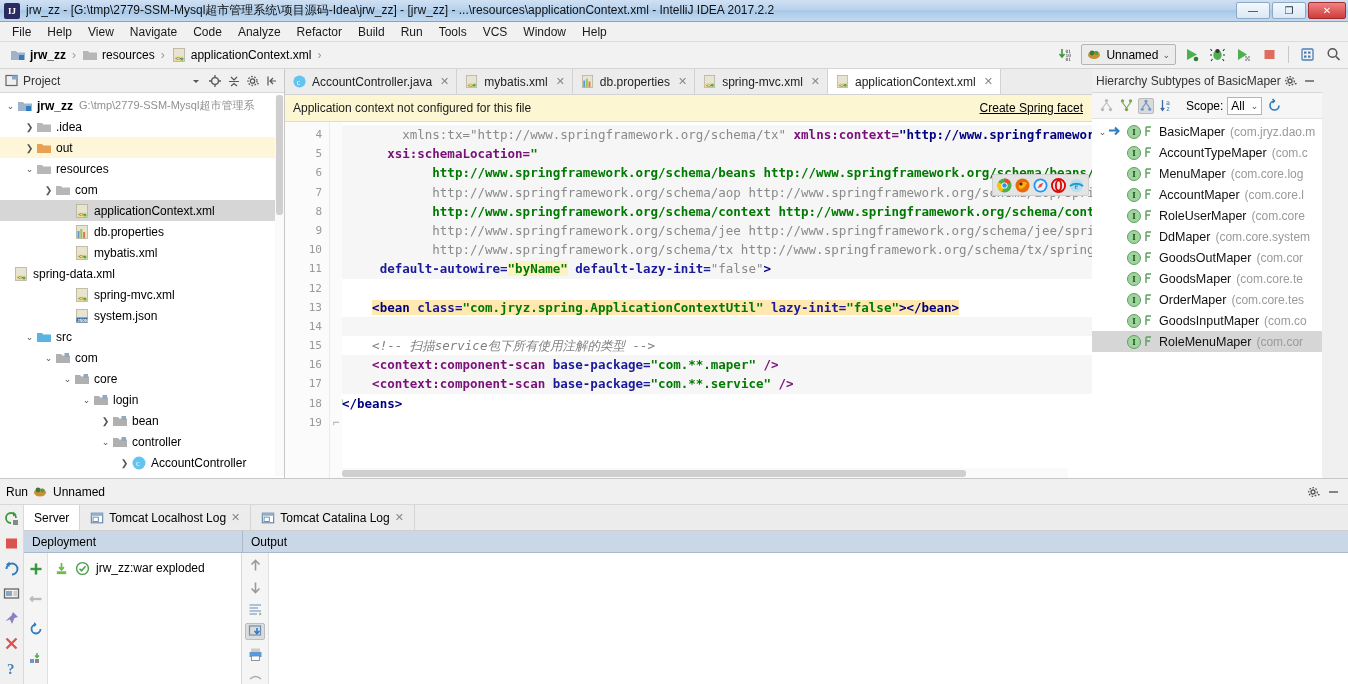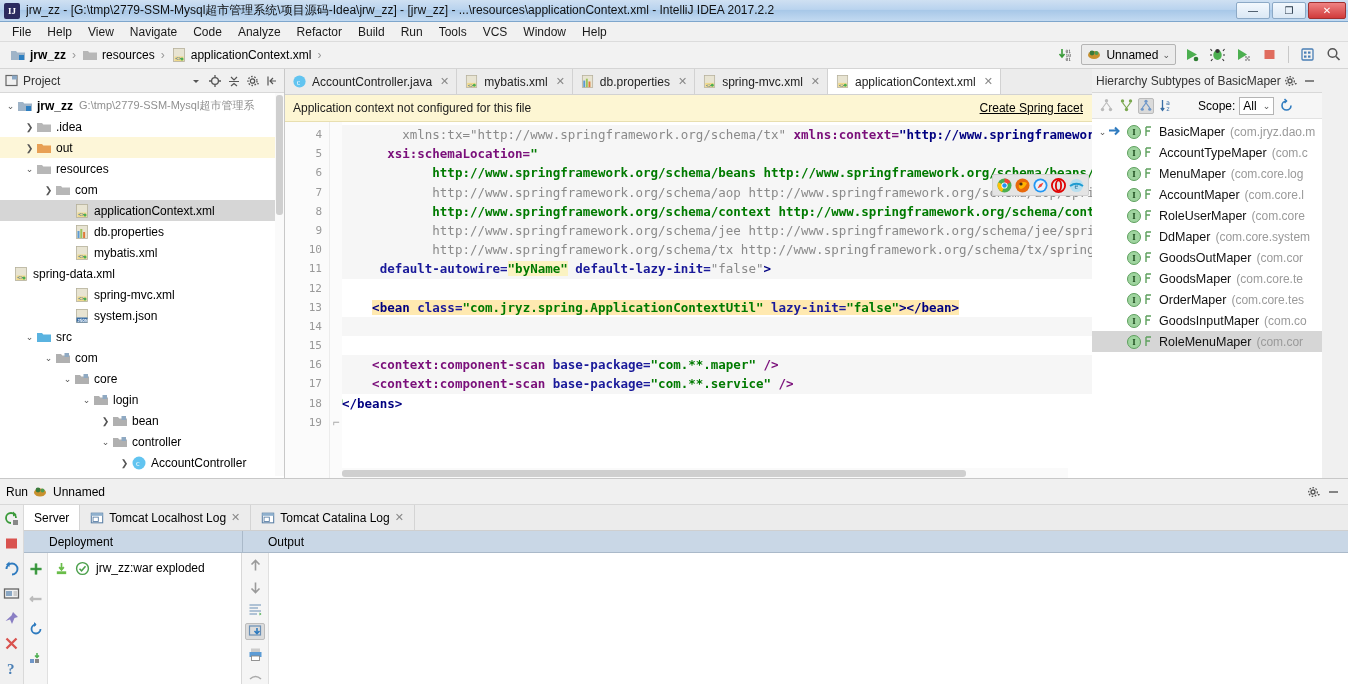--- a/index.html
+++ b/index.html
@@ -163,21 +163,21 @@
   }
   .hier-header {
     height:24px; background:#f0f0f0; border-bottom:1px solid #d8d8d8;
     display:flex; align-items:center; padding:0 4px;
   }
   .hier-title { font-size:12px; color:#333; white-space:nowrap; overflow:hidden;}
   .hier-toolbar {
     height:26px; background:#f6f6f6; border-bottom:1px solid #e2e2e2;
     display:flex; align-items:center; gap:4px; padding:0 6px;
   }
-  .scope-label { font-size:12px; margin-left:20px;}
+  .scope-label { font-size:12px; margin-left:8px;}
   .scope-select {
     border:1px solid #b4b4b4; background:#fff; font-size:12px;
     padding:1px 3px; display:flex; align-items:center; gap:6px; height:18px;
   }
   .hier-tree { font-size:12px; padding-top:2px; height:357px; overflow:hidden; }
   .hier-row {
     display:flex; align-items:center; height:21px; white-space:nowrap; cursor:default; padding-right:2px;
   }
   .hier-row.sel { background:#d6d6d6; }
   .hname { font-size:12.5px; color:#111; }
@@ -213,21 +213,21 @@
     display:flex; align-items:center; gap:5px; padding:0 10px; font-size:12px;
     border-right:1px solid #d4d4d4; cursor:default;
   }
   .rtab.active { background:#fff; }
   .rtab .close-x { color:#888; font-size:11px;}
   .run-cols {
     position:absolute; left:24px; top:26px; width:1324px; height:22px;
     background:#c9d7e6; border-bottom:1px solid #aab9c9; display:flex; align-items:center;
   }
   .run-col {
-    font-size:12px; padding-left:25px; height:22px; display:flex; align-items:center;
+    font-size:12px; padding-left:8px; height:22px; display:flex; align-items:center;
     border-right:1px solid #aab9c9;
   }
   .run-content { position:absolute; left:24px; top:48px; width:1324px; height:167px; background:#fff; display:flex;}
   .deploy-side {
     width:24px; height:131px; background:#f5f5f5; border-right:1px solid #e0e0e0;
     display:flex; flex-direction:column; align-items:center; padding-top:6px; gap:10px;
   }
   .deploy-list { width:194px; border-right:1px solid #d8d8d8; padding-top:4px;}
   .deploy-row { display:flex; align-items:center; height:22px; gap:6px; padding-left:6px; font-size:12px; cursor:default;}
   .output-side {
@@ -716,21 +716,21 @@
           <div class="cline hl-soft"><span class="tok-plain">      </span><span class="tok-ns">xsi:schemaLocation=</span><span class="tok-val">"</span></div>
           <div class="cline hl-soft"><span class="tok-plain">            </span><span class="tok-val">http://www.springframework.org/schema/beans http://www.springframework.org/schema/beans/spring-bea</span></div>
           <div class="cline hl-soft"><span class="tok-plain">            </span><span class="tok-val-dim">http://www.springframework.org/schema/aop http://www.springframework.org/schema/aop/spring-aop-3.0</span></div>
           <div class="cline hl-soft"><span class="tok-plain">            </span><span class="tok-val">http://www.springframework.org/schema/context http://www.springframework.org/schema/context/spring</span></div>
           <div class="cline hl-soft"><span class="tok-plain">            </span><span class="tok-val-dim">http://www.springframework.org/schema/jee http://www.springframework.org/schema/jee/spring-jee-3.0</span></div>
           <div class="cline hl-soft"><span class="tok-plain">            </span><span class="tok-val-dim">http://www.springframework.org/schema/tx http://www.springframework.org/schema/tx/spring-tx-3.0.</span></div>
           <div class="cline hl-soft"><span class="tok-plain">     </span><span class="tok-attr">default-autowire=</span><span class="tok-val hi-yellow">"byName"</span><span class="tok-plain"> </span><span class="tok-attr">default-lazy-init=</span><span class="tok-val-dim">"false"</span><span class="tok-tag">&gt;</span></div>
           <div class="cline">&nbsp;</div>
           <div class="cline"><span class="tok-plain">    </span><span class="tok-tag hi-orange">&lt;bean </span><span class="tok-attr hi-orange">class=</span><span class="tok-val hi-orange">"com.jryz.spring.ApplicationContextUtil"</span><span class="tok-plain hi-orange"> </span><span class="tok-attr hi-orange">lazy-init=</span><span class="tok-val hi-orange">"false"</span><span class="tok-tag hi-orange">&gt;&lt;/bean&gt;</span></div>
           <div class="cline hl-soft">&nbsp;</div>
-          <div class="cline"><span class="tok-plain">    </span></div>
+          <div class="cline"><span class="tok-plain">    </span><span class="tok-cmt">&lt;!-- 扫描service包下所有使用注解的类型 --&gt;</span></div>
           <div class="cline hl-soft"><span class="tok-plain">    </span><span class="tok-ns">&lt;context:component-scan </span><span class="tok-attr">base-package=</span><span class="tok-val">"com.**.maper"</span><span class="tok-ns"> /&gt;</span></div>
           <div class="cline hl-soft"><span class="tok-plain">    </span><span class="tok-ns">&lt;context:component-scan </span><span class="tok-attr">base-package=</span><span class="tok-val">"com.**.service"</span><span class="tok-ns"> /&gt;</span></div>
           <div class="cline"><span class="tok-plain"></span><span class="tok-tag">&lt;/beans&gt;</span></div>
         </div>
 
       <div class="browser-popup">
         <span class="br-ico">
           <svg width="15" height="15" viewBox="0 0 15 15">
               <circle cx="7.5" cy="7.5" r="7" fill="#4caf50"></circle>
               <path d="M7.5 0.5 A7 7 0 0 1 13.6 4.3 L7.5 7.5 Z" fill="#f44336"></path>

